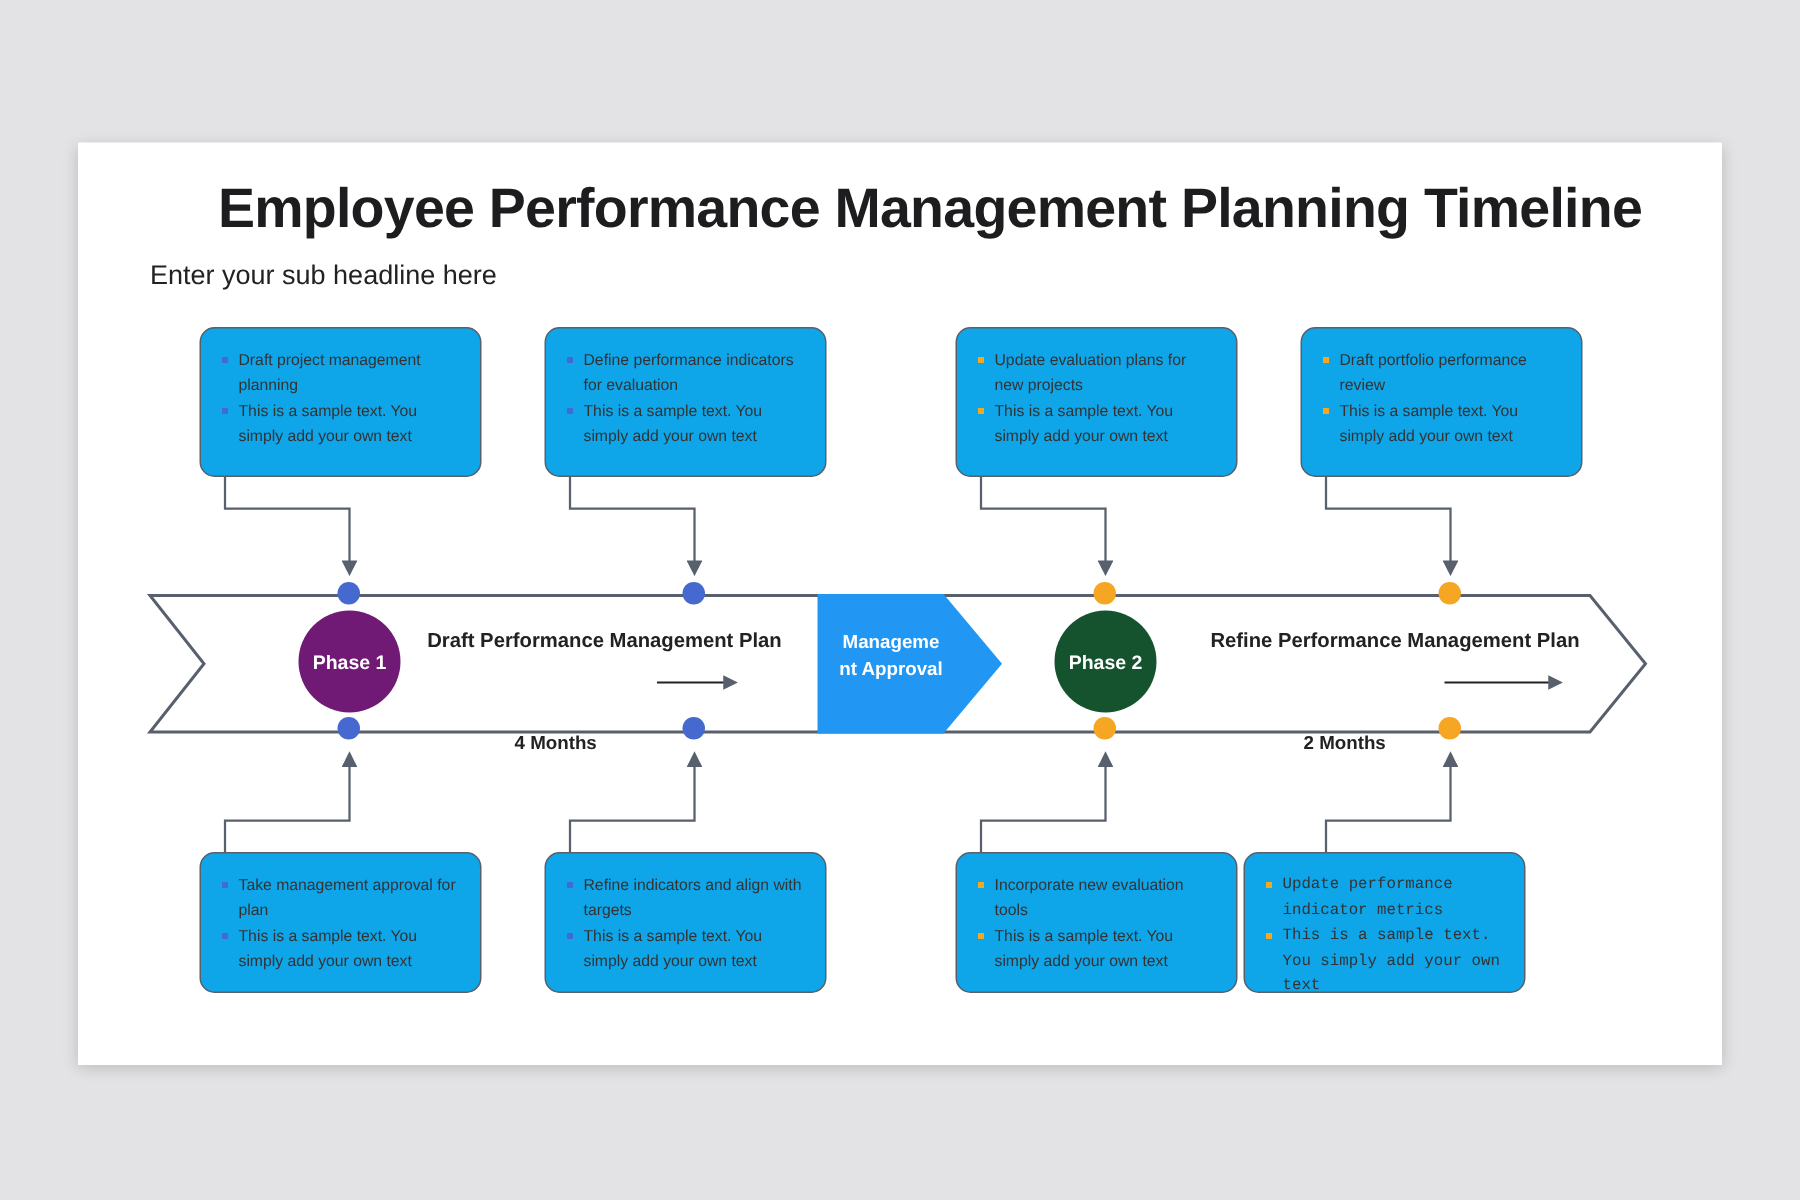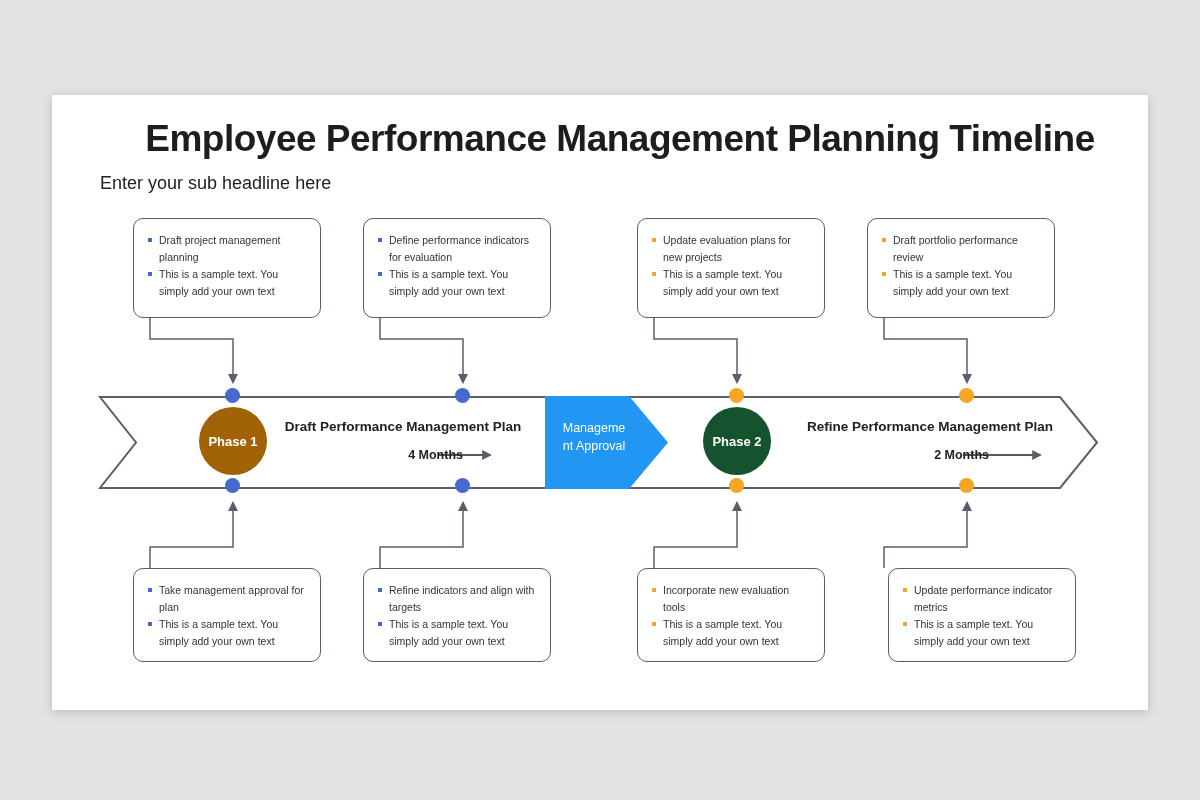--- a/index.html
+++ b/index.html
@@ -23,54 +23,54 @@
     text-align:center;
   }
   .subtitle {
     left:100px; top:173px; width:600px;
     font-size:18px; color:#222; z-index:3;
   }
   svg.lines { position:absolute; left:0; top:0; z-index:1; }
   .callout {
     width:188px; height:100px;
     border:1.5px solid #57606c; border-radius:10px;
-    background:#ffffff; z-index:2;
+    background:#0ea5e9; z-index:2;
     padding:13px 12px 8px 14px;
   }
   .callout.short { height:94px; }
   .bullet { display:flex; align-items:flex-start; margin-bottom:1px; }
   .bullet .marker {
     width:4px; height:4px; margin:6px 7px 0 0; flex:none;
   }
   .marker.blue { background:#4569CF; }
   .marker.orange { background:#F5A623; }
   .bullet .btxt {
     font-size:10.5px; line-height:1.58; color:#333; width:166px;
   }
   .phase-circle {
     width:68px; height:68px; border-radius:50%;
     display:flex; align-items:center; justify-content:center;
     color:#fff; font-size:13px; font-weight:bold; z-index:3;
   }
-  .phase-blue { background:#a16207;text-align:right; }
+  .phase-blue { background:#701a75;text-align:right; }
   .phase-orange { background:#14532d; }
   .dot {
     width:15px; height:15px; border-radius:50%; z-index:3;
   }
   .dot.blue { background:#4569CF; }
   .dot.orange { background:#F5A623; }
   .seg-title {
     font-size:13.5px; font-weight:bold; color:#222; text-align:center; z-index:3;
   }
   .seg-duration {
-    font-size:12.5px; font-weight:bold; color:#222; text-align:right; z-index:3;
+    font-size:12.5px; font-weight:bold; color:#222; text-align:left; z-index:3;margin-top:40px;
   }
   .approval-label {
     left:548px; top:419px; width:92px; text-align:center;
-    color:#fff; font-size:12.5px; font-weight:normal; line-height:1.45; z-index:3;
+    color:#fff; font-size:12.5px; font-weight:bold; line-height:1.45; z-index:3;
   }
 </style>
 </head>
 <body>
 
 <div class="slide"></div>
 
 <svg class="lines" width="1200" height="800" viewBox="0 0 1200 800">
   <defs>
     <marker id="arr" viewBox="0 0 10 10" refX="8" refY="5" markerWidth="7" markerHeight="7" orient="auto">
@@ -163,21 +163,21 @@
 <div class="abs callout short" style="left:637px; top:568px;">
   <div class="bullet">
       <span class="marker orange"></span>
       <span class="btxt">Incorporate new evaluation tools</span>
     </div>
   <div class="bullet">
       <span class="marker orange"></span>
       <span class="btxt">This is a sample text. You simply add your own text</span>
     </div>
 </div>
-<div class="abs callout short" style="left:888px; top:568px;">
+<div class="abs callout short" style="left:829px; top:568px;font-family:Liberation Mono, monospace;">
   <div class="bullet">
       <span class="marker orange"></span>
       <span class="btxt">Update performance indicator metrics</span>
     </div>
   <div class="bullet">
       <span class="marker orange"></span>
       <span class="btxt">This is a sample text. You simply add your own text</span>
     </div>
 </div>
 

